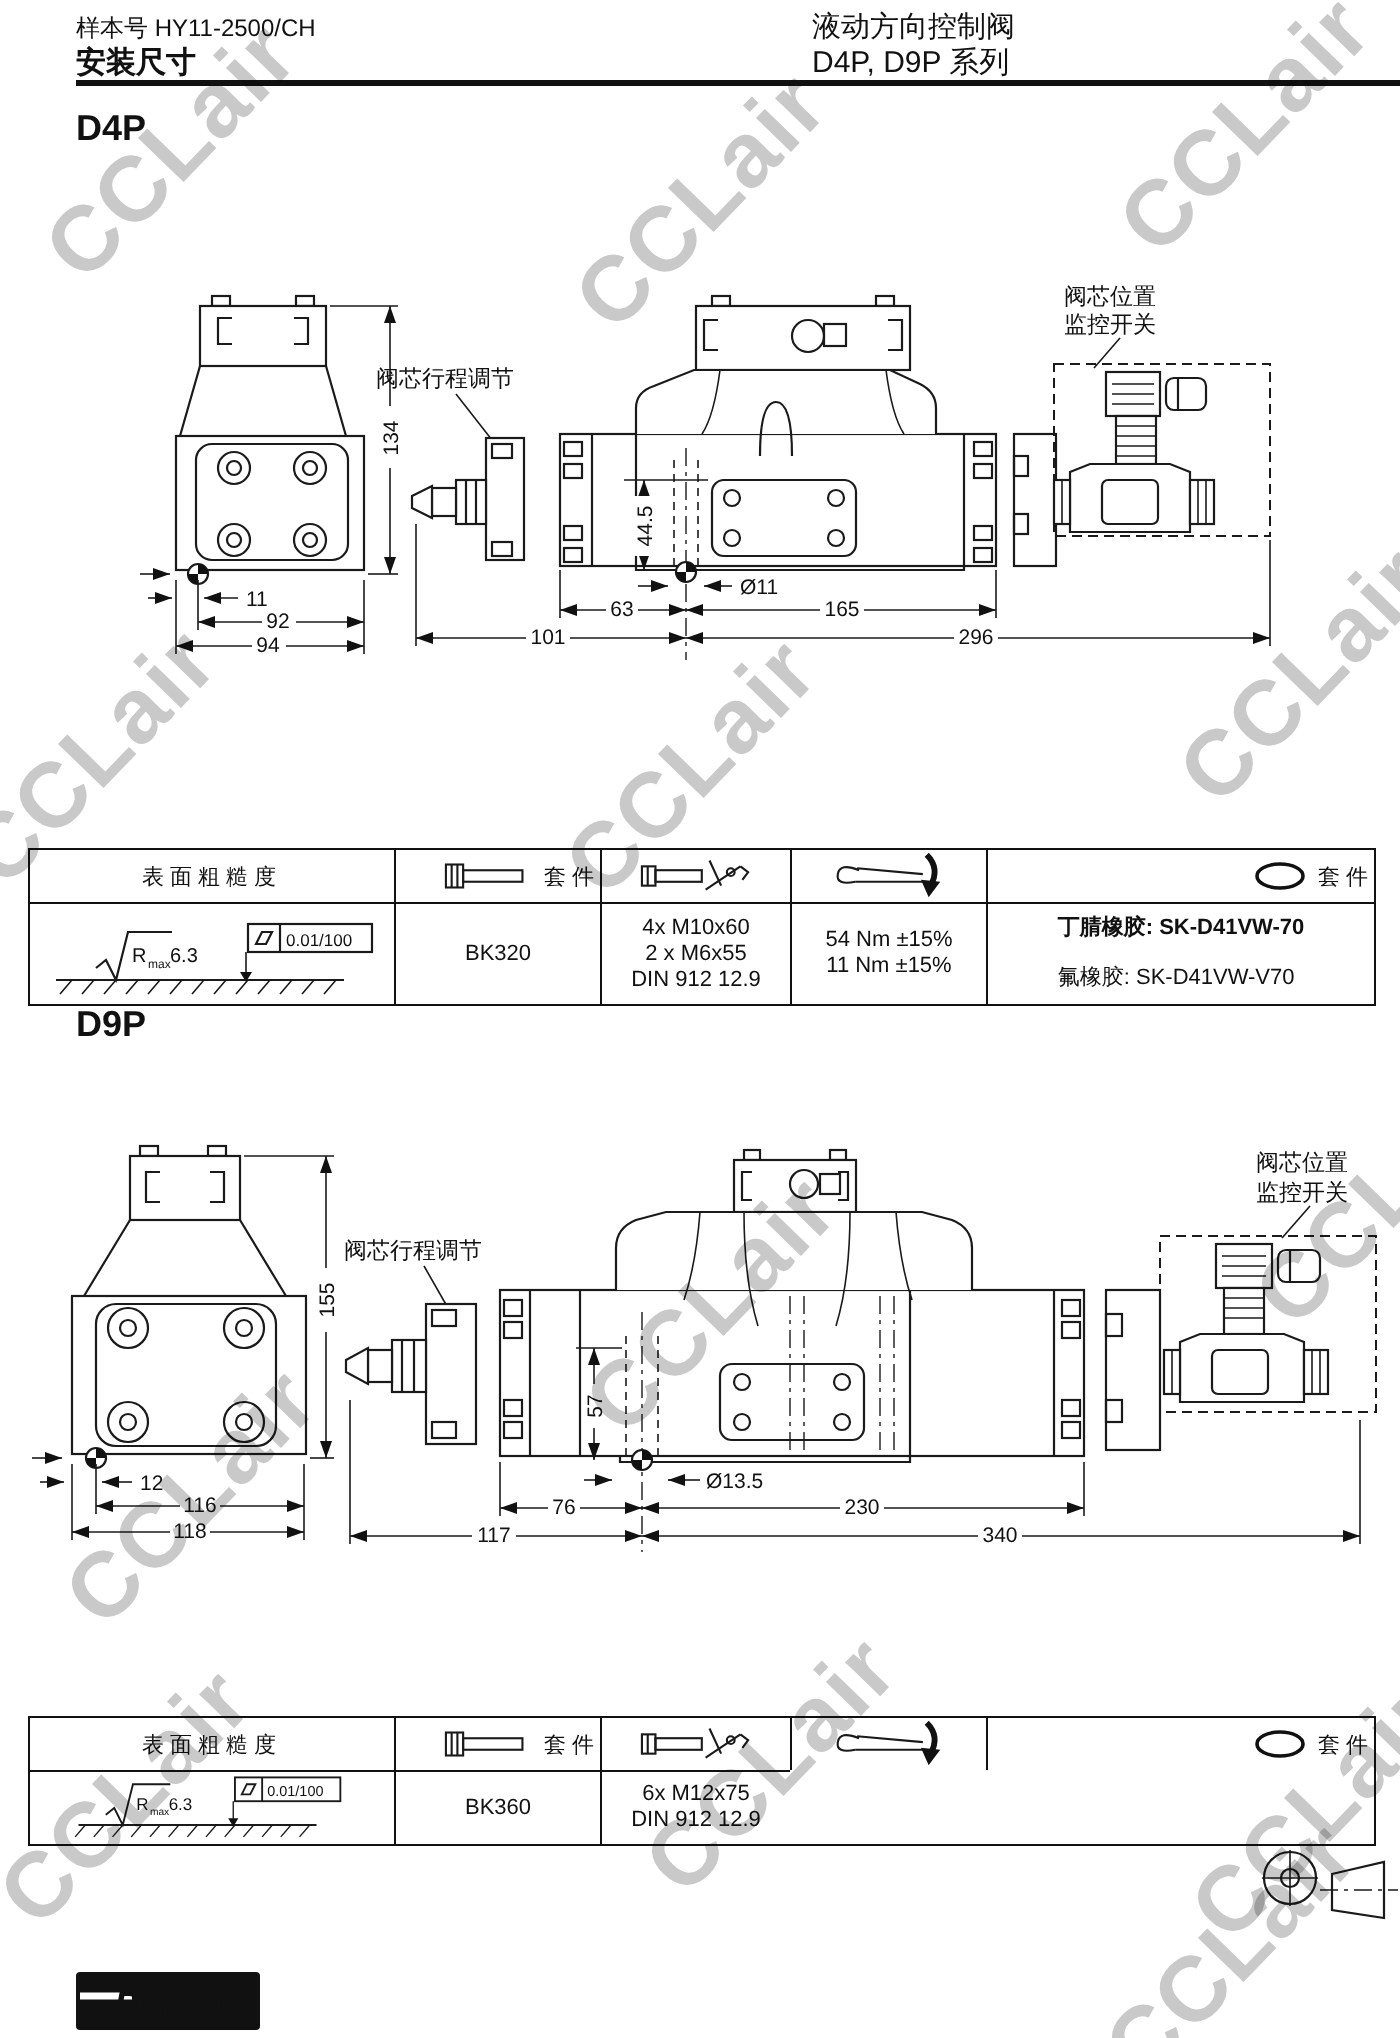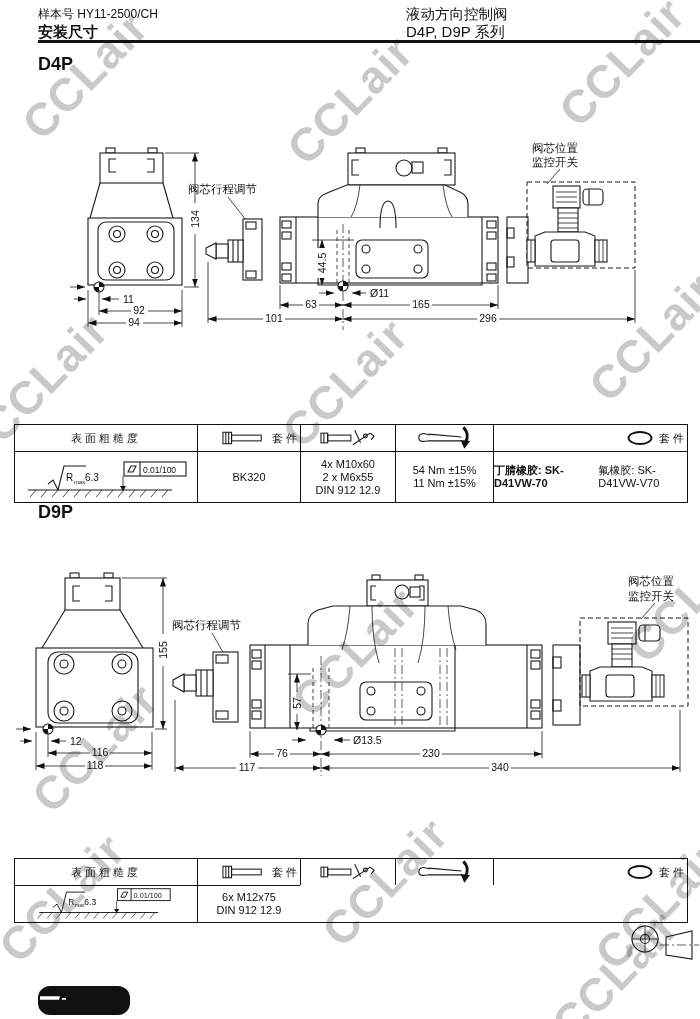--- a/index.html
+++ b/index.html
@@ -30,23 +30,23 @@
   svg .cn{font-size:11.5px;}
   .tbl{position:absolute;left:14px;width:672px;border:1.5px solid #111;display:grid;
        grid-template-columns:182px 103px 95px 98px 1fr;z-index:2;background:transparent;}
   .tc{display:flex;align-items:center;justify-content:center;font-size:11px;}
   .bl{border-left:1px solid #111;}
   .bt{border-top:1px solid #111;}
   .th{height:26px;gap:6px;letter-spacing:3px;}
   .td4{height:50px;}
   .td9{height:36px;}
   .cellcol{display:flex;flex-direction:column;align-items:center;justify-content:center;line-height:13px;}
-  .sealbox{display:flex;align-items:flex-start;line-height:13.5px;letter-spacing:0;gap:12px;}
+  .sealbox{display:flex;flex-direction:column;align-items:flex-start;line-height:13.5px;letter-spacing:0;gap:12px;}
   .nolsp{letter-spacing:0;justify-content:flex-end;}
-  .logo{left:14px;top:986px;width:92px;height:29px;background:#111;border-radius:12px;z-index:2;}
+  .logo{left:14px;top:986px;width:92px;height:29px;background:#111;border-radius:2px;z-index:2;}
 </style>
 </head>
 <body>
 
 <div class="abs hdr-left">
   <div>样本号 HY11-2500/CH</div>
   <div class="t2">安装尺寸</div>
 </div>
 <div class="abs hdr-right">
   <div>液动方向控制阀</div>
@@ -515,20 +515,21 @@
       <text x="52" y="30" font-size="6">max</text>
       <text x="63" y="27" font-size="10">6.3</text>
       <line class="thin" x1="101" y1="22" x2="101" y2="33"></line>
       <polygon points="98,32 104,32 101,37" fill="#111"></polygon>
       <rect class="s" x="102" y="8" width="62" height="14"></rect>
       <line class="s" x1="118" y1="8" x2="118" y2="22"></line>
       <polygon class="s" points="106,18 109,12 114,12 111,18"></polygon>
       <text x="121" y="19" font-size="8.5">0.01/100</text>
     </svg>
   </div>
+  <div class="tc td9 bl bt">BK360</div>
   <div class="tc td9 bl bt">
     <div class="cellcol">
       <div>6x M12x75</div>
       <div>DIN 912 12.9</div>
     </div>
   </div>
 </div>
 
 <div class="abs logo">
   <svg width="92" height="29" viewBox="0 0 92 29">

